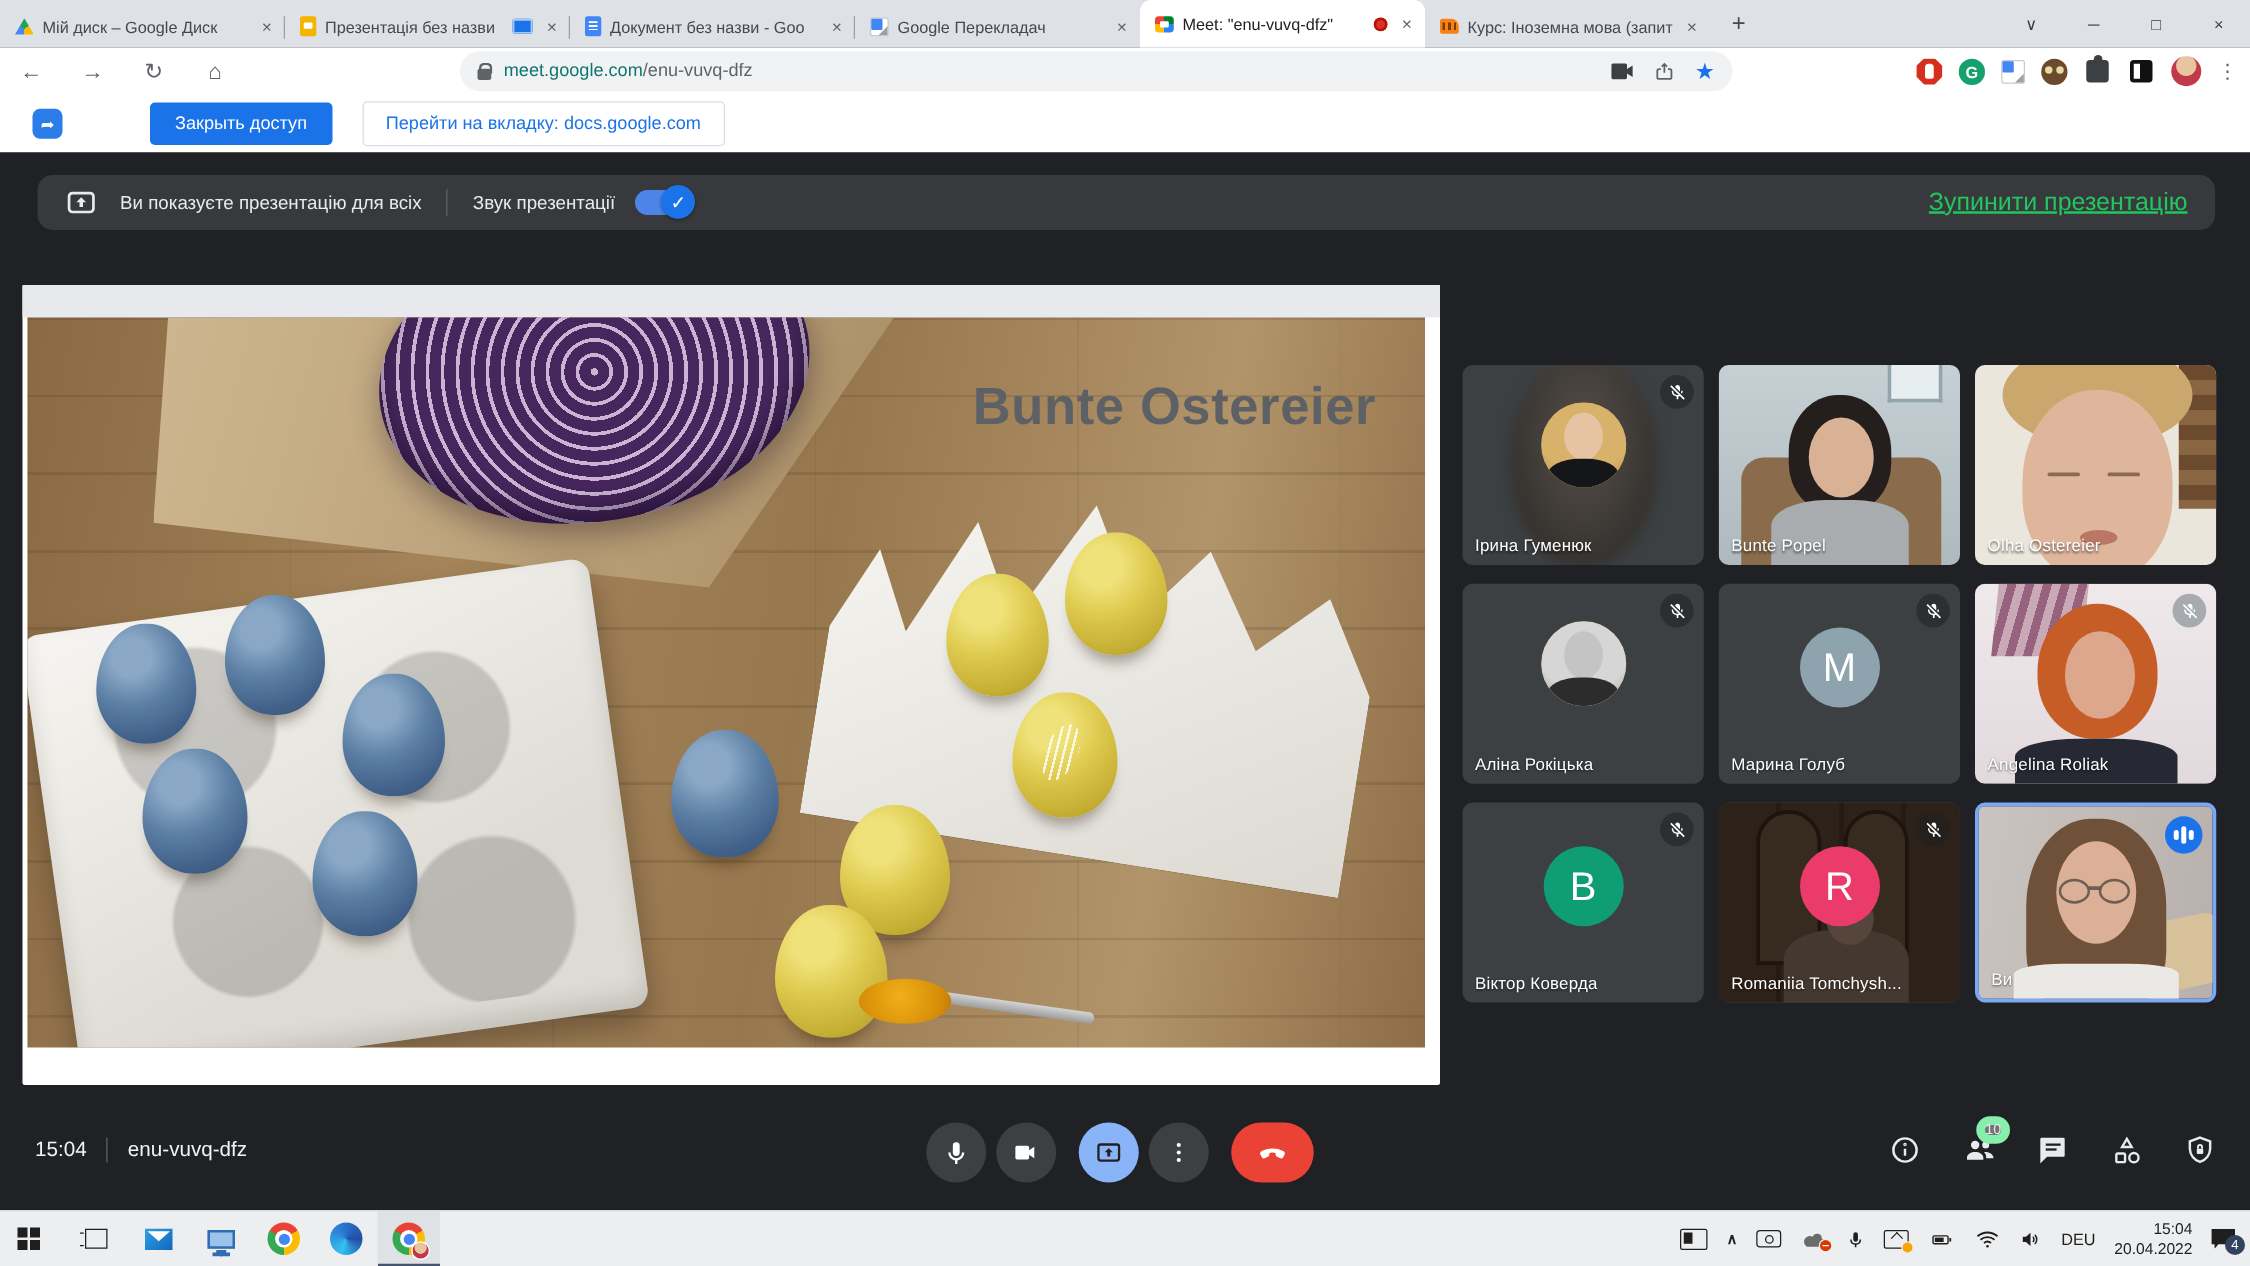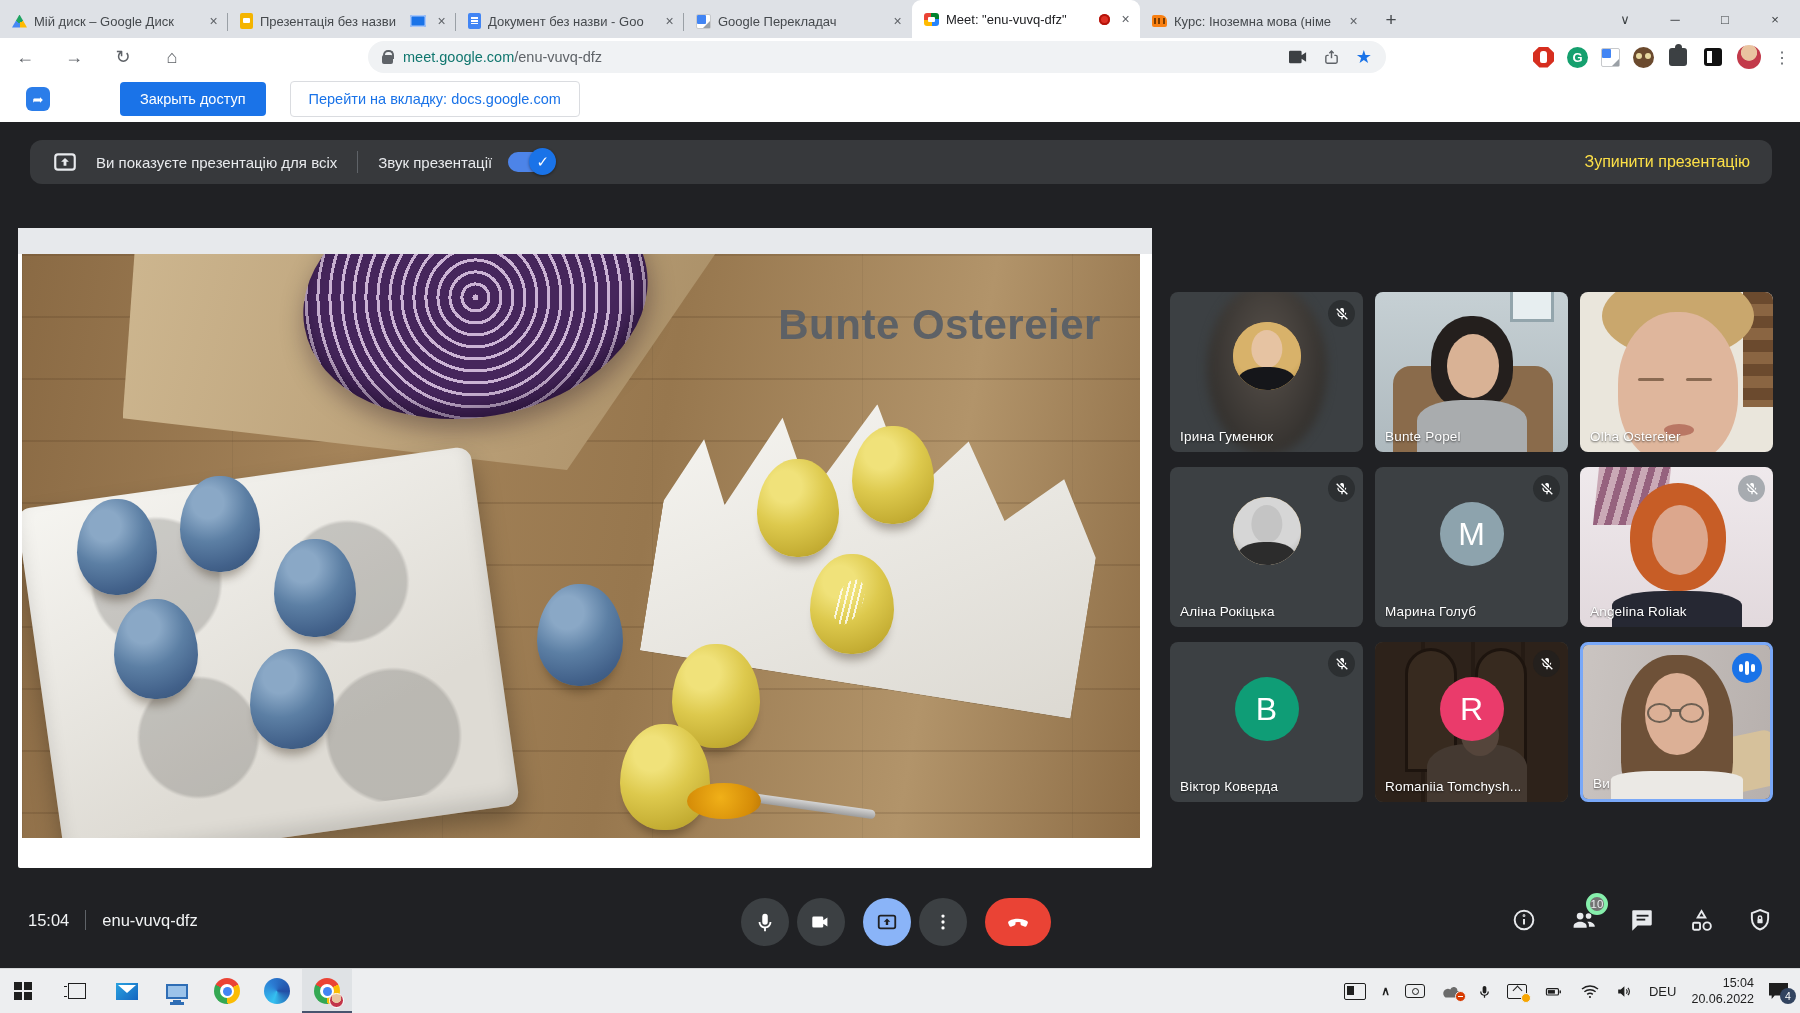--- a/index.html
+++ b/index.html
@@ -65,21 +65,21 @@
   .btn-dismiss{margin-left:70px;background:#1a73e8;color:#fff;font-size:14.5px;padding:9px 20px;border-radius:4px;border:none;cursor:pointer;}
   .btn-goto{margin-left:24px;border:1px solid #dadce0;color:#1a73e8;background:#fff;padding:9px 18px;border-radius:4px;font-size:14.5px;cursor:pointer;}
 
   
   .meet{position:absolute;top:122px;left:0;width:1800px;height:846px;background:#202124;}
   .banner{position:absolute;left:30px;right:28px;top:18px;height:44px;background:#37393c;border-radius:12px;display:flex;align-items:center;padding:0 22px;color:#e8eaed;font-size:15px;}
   .b-ic{flex:none;margin-right:18px;display:flex;}
   .b-div{width:1px;height:22px;background:#5f6368;margin:0 20px;}
   .toggle{width:44px;height:20px;border-radius:11px;background:#4d84e8;position:relative;margin-left:16px;flex:none;}
   .toggle::after{content:"✓";position:absolute;right:-4px;top:-4px;width:27px;height:27px;border-radius:50%;background:#1a73e8;color:#fff;display:flex;align-items:center;justify-content:center;font-size:15px;box-shadow:0 1px 3px rgba(0,0,0,.4);}
-  .stop-link{margin-left:auto;color:#fde047;font-size:16px;cursor:pointer;}
+  .stop-link{margin-left:auto;color:#22c55e;font-size:20px;cursor:pointer;text-decoration:underline;}
 
   
   .slide-card{position:absolute;left:18px;top:106px;width:1134px;height:640px;background:#fff;border-radius:2px;}
   .slide-topbar{position:absolute;left:0;top:0;right:0;height:26px;background:#e7e9ec;}
   .photo{position:absolute;left:4px;right:12px;top:26px;bottom:30px;overflow:hidden;background:repeating-linear-gradient(180deg,rgba(40,20,5,.12) 0 2px,transparent 2px 62px),repeating-linear-gradient(90deg,rgba(0,0,0,.05) 0 1px,transparent 1px 210px),linear-gradient(100deg,#8a6a44,#a5845a 30%,#97774e 55%,#b2946a 80%,#8d6d46);}
   .board{position:absolute;left:9%;top:0;width:53%;height:37%;clip-path:polygon(2% 0,100% 0,75% 100%,0 76%);background:linear-gradient(105deg,#cdb68f,#b59a72 70%,#a98f67);}
   .cabbage{position:absolute;left:25%;top:-13%;width:31%;height:41%;border-radius:50%;transform:rotate(-10deg);background:repeating-radial-gradient(circle at 50% 50%,#cbb3d4 0 3px,#46265c 3px 12px);box-shadow:0 10px 24px rgba(20,5,25,.35), inset 0 -10px 20px rgba(15,3,25,.5);}
   .slide-title{position:absolute;right:3.5%;top:8%;font-size:42px;font-weight:700;color:#5d6166;letter-spacing:.5px;}
   .carton{position:absolute;left:1.5%;top:38%;width:41%;height:62%;transform:rotate(-8deg);border-radius:14px;background:linear-gradient(160deg,#f6f5f1,#dedbd4 70%);box-shadow:0 14px 24px rgba(0,0,0,.28), inset 0 -10px 18px rgba(0,0,0,.12);}
   .carton::before{content:"";position:absolute;inset:6%;background:radial-gradient(circle at 25% 22%,rgba(0,0,0,.16) 0 16%,transparent 17%),radial-gradient(circle at 72% 30%,rgba(0,0,0,.16) 0 16%,transparent 17%),radial-gradient(circle at 30% 72%,rgba(0,0,0,.16) 0 16%,transparent 17%),radial-gradient(circle at 78% 80%,rgba(0,0,0,.16) 0 16%,transparent 17%);}
@@ -148,21 +148,21 @@
   
   .ctrl{position:absolute;left:0;right:0;top:770px;height:64px;color:#e8eaed;}
   .ctrl-left{position:absolute;left:28px;top:18px;display:flex;align-items:center;gap:16px;font-size:16.5px;color:#f1f3f4;}
   .ctrl-div{width:1px;height:20px;background:#5f6368;}
   .ctrl-center{position:absolute;left:741px;top:6px;display:flex;align-items:center;}
   .cbtn{width:48px;height:48px;border-radius:50%;background:#3c4043;display:flex;align-items:center;justify-content:center;margin-right:8px;cursor:pointer;flex:none;}
   .cbtn.present-on{background:#8ab4f8;margin-left:10px;}
   .cbtn.hang{width:66px;border-radius:26px;background:#ea4335;margin-left:10px;margin-right:0;}
   .ctrl-right{position:absolute;right:26px;top:14px;display:flex;align-items:center;gap:31px;}
   .rbtn{position:relative;width:28px;height:28px;display:flex;align-items:center;justify-content:center;cursor:pointer;}
-  .badge10{position:absolute;top:-13px;right:-11px;background:#737373;color:#e8eaed;font-size:11.5px;min-width:22px;height:22px;border-radius:11px;display:flex;align-items:center;justify-content:center;border:4px solid #86efac;}
+  .badge10{position:absolute;top:-13px;right:-11px;background:#737373;color:#e8eaed;font-size:11.5px;min-width:22px;height:22px;border-radius:11px;display:flex;align-items:center;justify-content:center;border:7px solid #86efac;}
 
   
   .taskbar{position:absolute;left:0;top:968px;width:1800px;height:45px;background:#edeef0;border-top:1px solid #d5d7d9;display:flex;align-items:center;}
   .start{width:46px;height:45px;display:flex;align-items:center;justify-content:center;}
   .win-logo{display:grid;grid-template-columns:8px 8px;grid-template-rows:8px 8px;gap:1.5px;}
   .win-logo i{background:#1f1f1f;}
   .search{width:402px;height:43px;background:#fff;border:1px solid #bdbfc1;display:flex;align-items:center;gap:10px;padding:0 12px;}
   .search input{border:none;outline:none;font-size:15px;color:#5f6368;width:100%;background:transparent;}
   .tb-icons{display:flex;align-items:stretch;height:45px;margin-left:6px;}
   .tb-ic{width:50px;display:flex;align-items:center;justify-content:center;position:relative;}
@@ -225,21 +225,21 @@
       <span class="tab-close">×</span>
     </div>
     <div class="tab active">
       <span class="ic16 meet-ic"></span>
       <span class="tab-title">Meet: "enu-vuvq-dfz"</span>
       <span class="rec-dot"></span>
       <span class="tab-close">×</span>
     </div>
     <div class="tab">
       <span class="ic16 moodle-ic"></span>
-      <span class="tab-title">Курс: Іноземна мова (німе</span>
+      <span class="tab-title">Курс: Іноземна мова (запит</span>
       <span class="tab-close">×</span>
     </div>
     <div class="newtab">+</div>
     <div class="wins">
       <div class="wc">∨</div>
       <div class="wc">─</div>
       <div class="wc">□</div>
       <div class="wc">×</div>
     </div>
   </div>
@@ -601,21 +601,21 @@
       <span class="tray-ic">
         <svg width="19" height="17" viewBox="0 0 24 24" fill="none" stroke="#1f1f1f" stroke-width="1.7">
             <path d="M4 10v4h3l4 3.5v-11L7 10H4z" fill="#1f1f1f"></path>
             <path d="M14.5 9a4.2 4.2 0 0 1 0 6"></path>
             <path d="M16.8 6.8a7.5 7.5 0 0 1 0 10.4"></path>
           </svg>
       </span>
       <span class="deu">DEU</span>
       <span class="dt">
         <div>15:04</div>
-        <div>20.06.2022</div>
+        <div>20.04.2022</div>
       </span>
       <span class="tray-ic notif">
         <span class="notif-sq"></span>
         <span class="badge4">4</span>
       </span>
     </div>
   </div>
 </div>
 
 </body></html>

